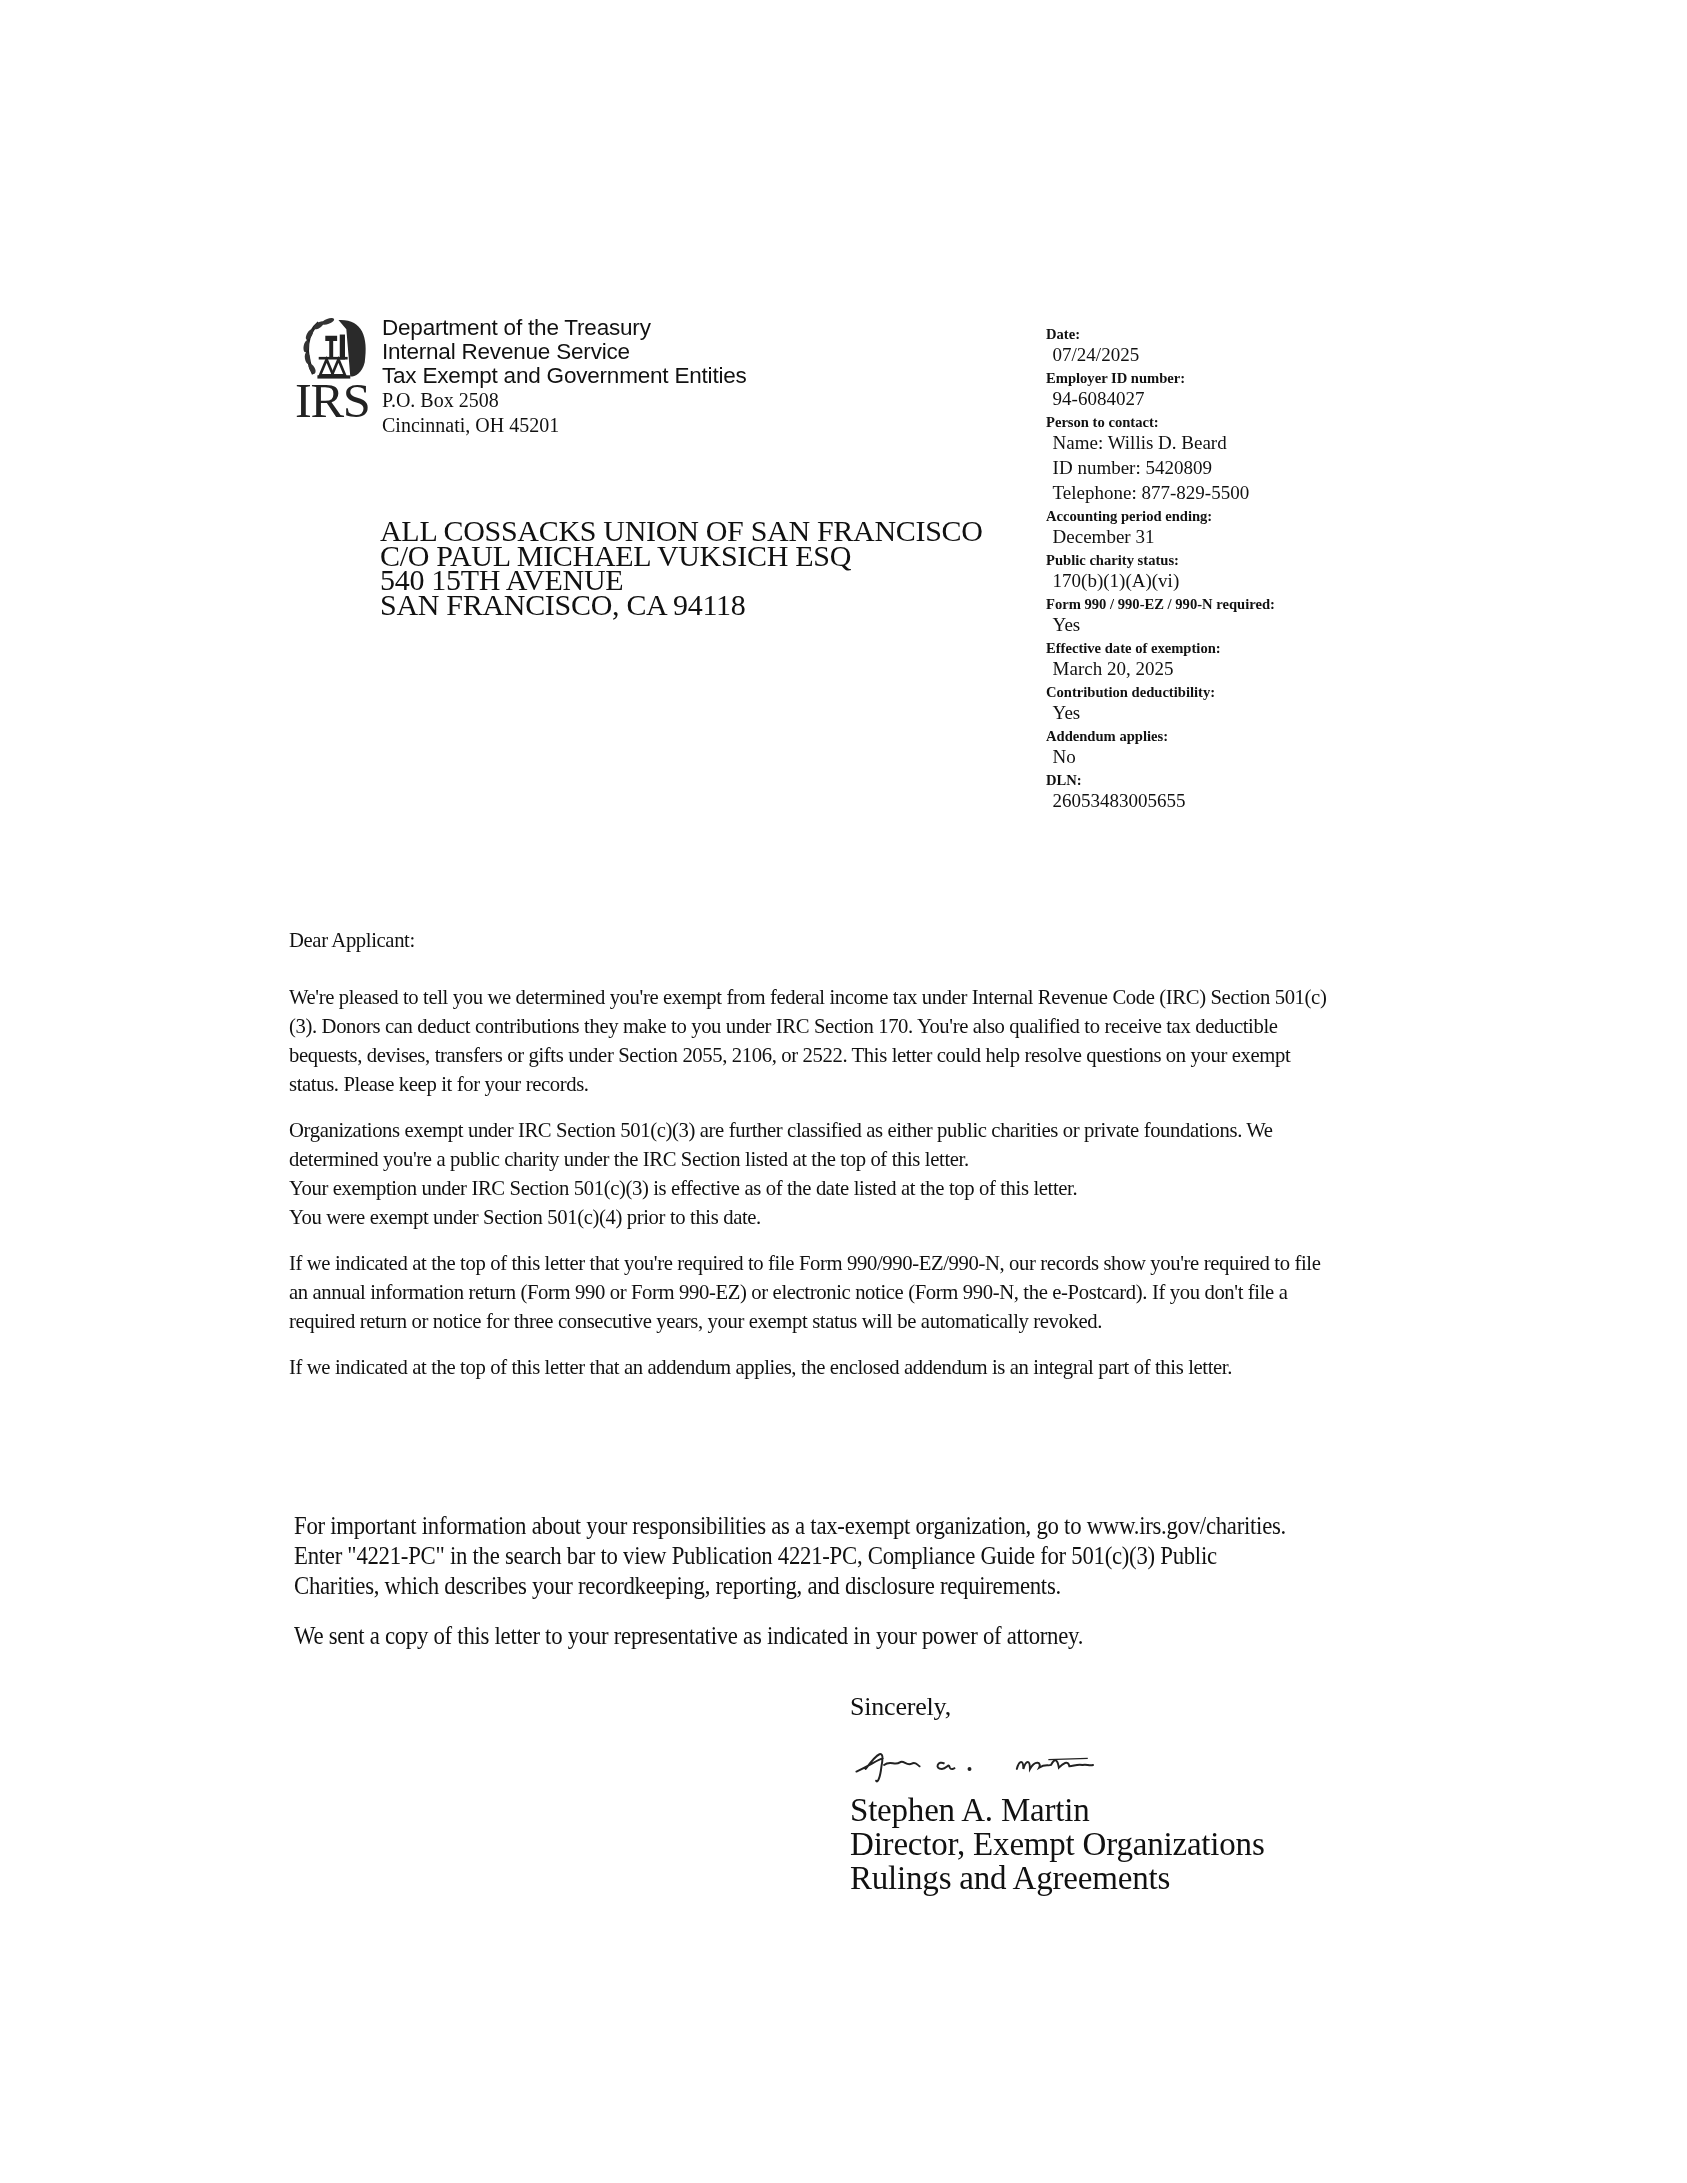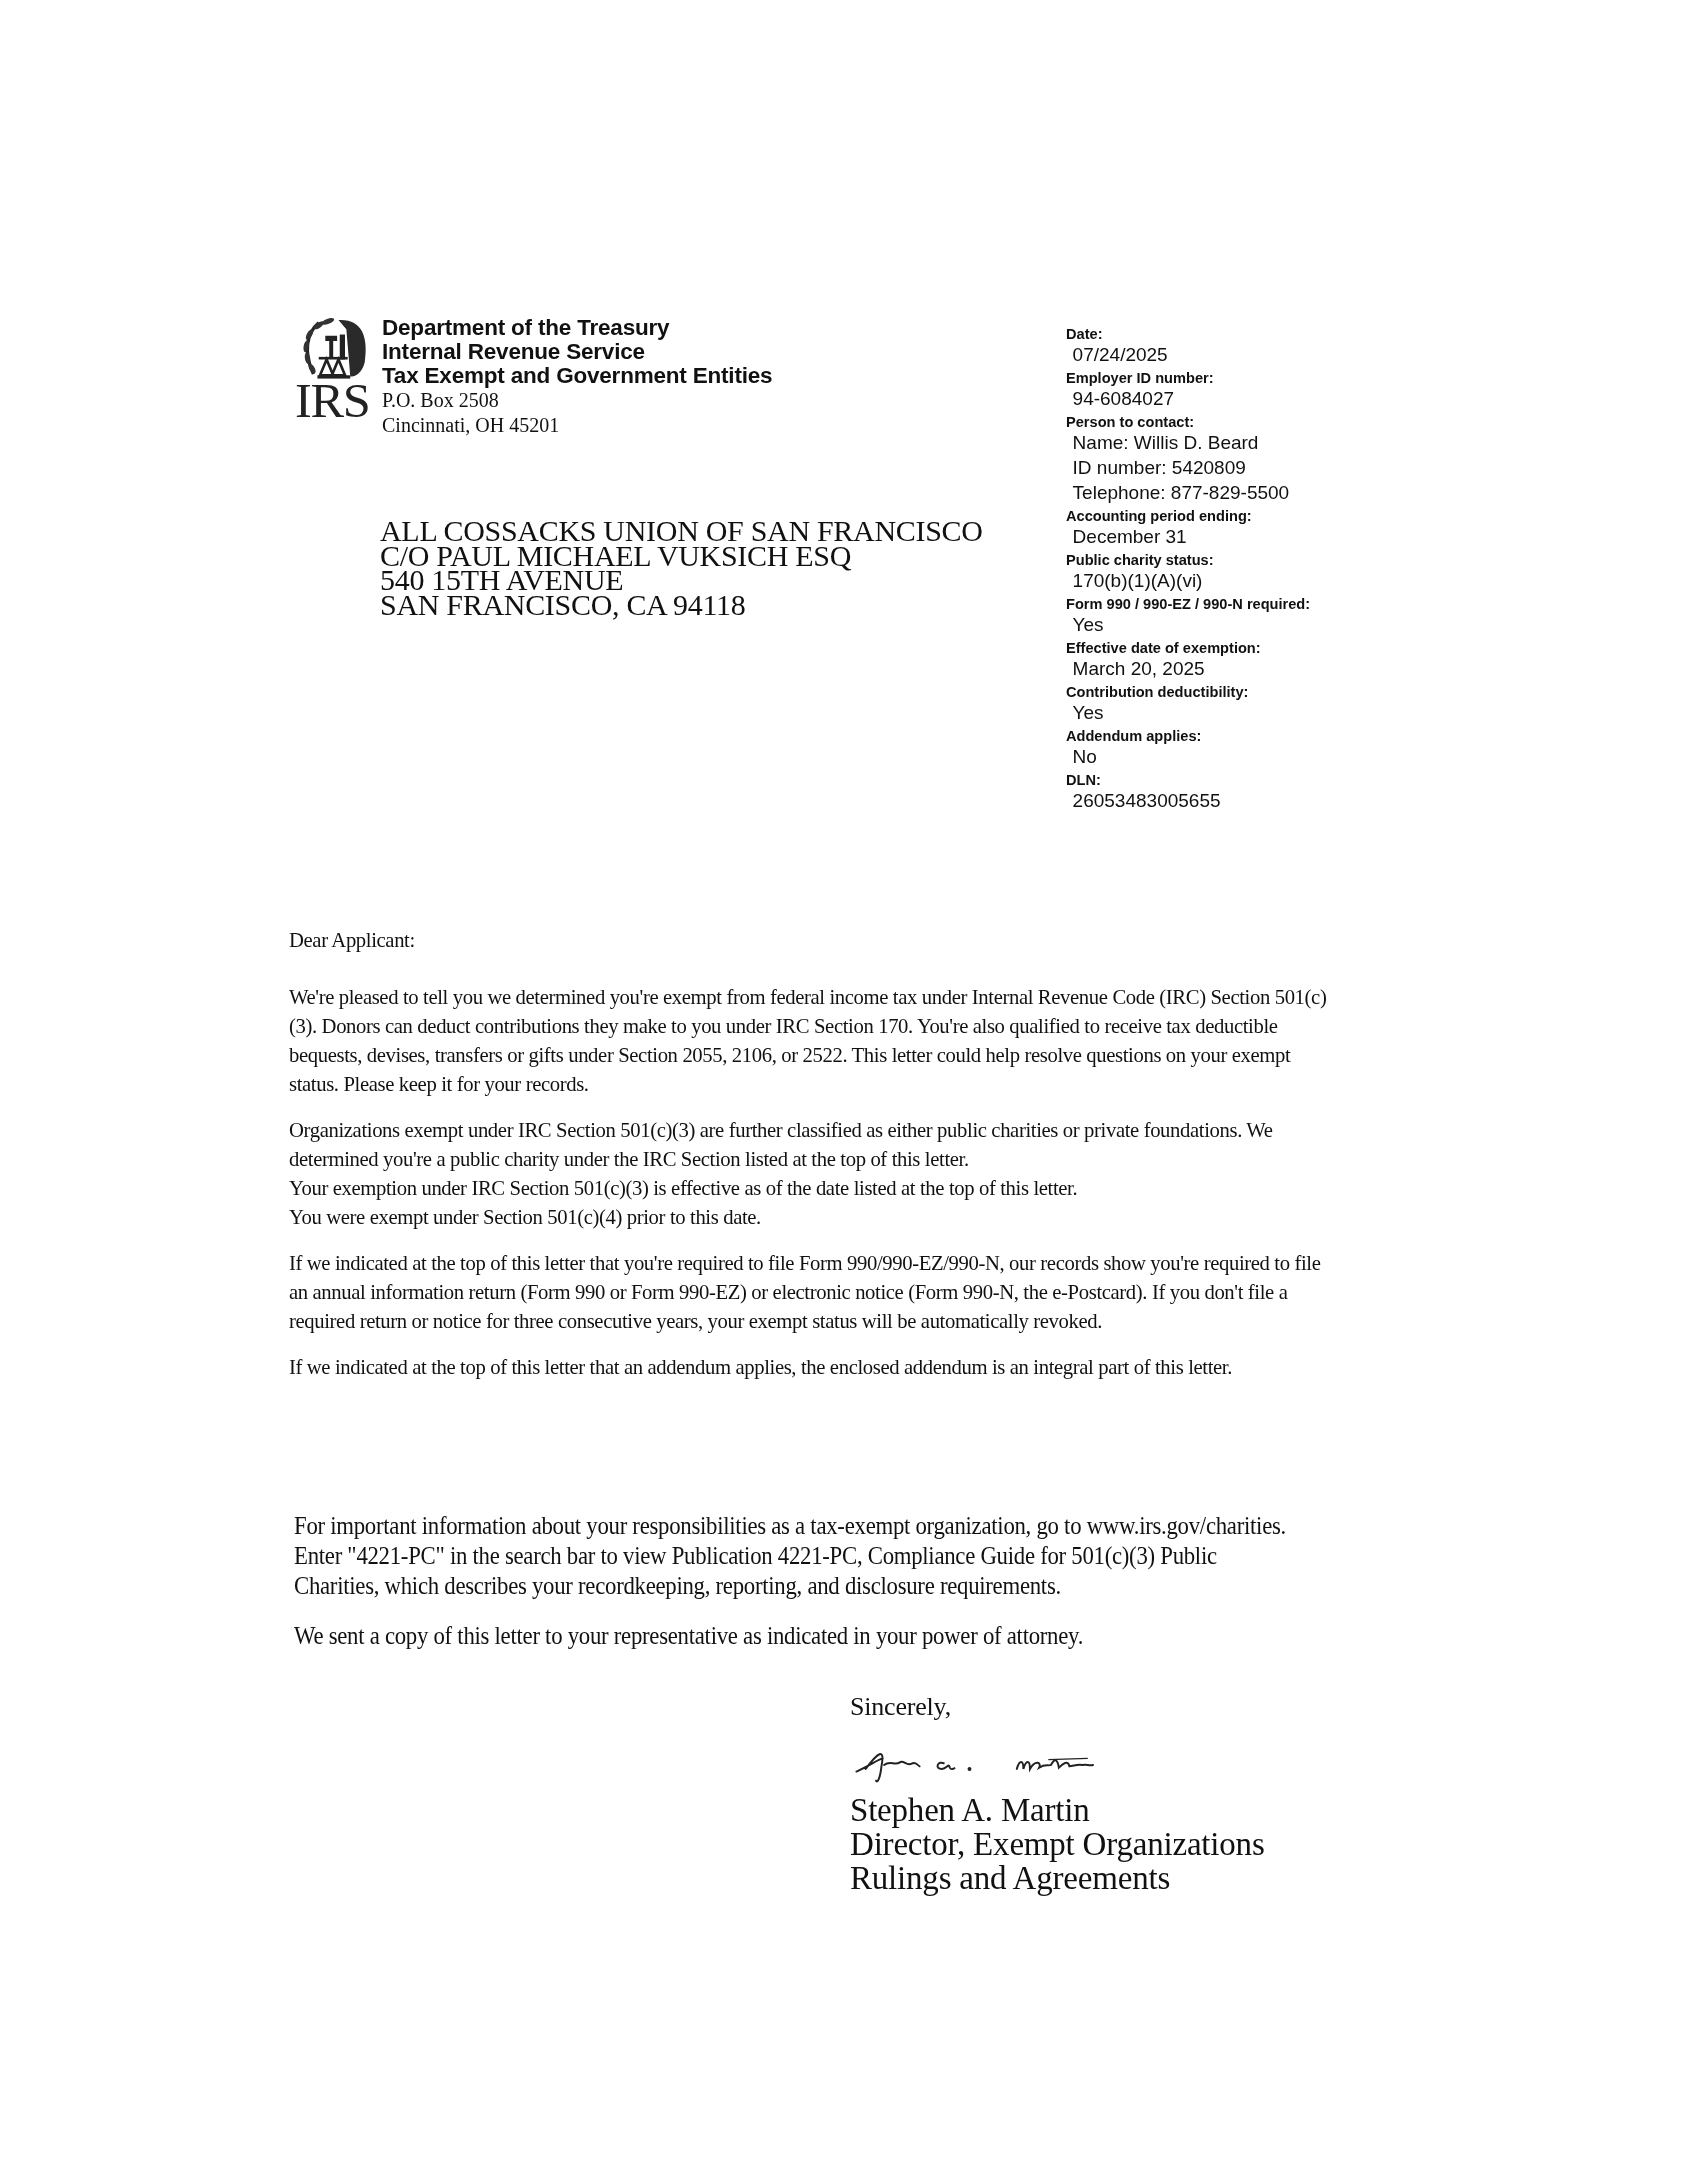--- a/index.html
+++ b/index.html
@@ -4,27 +4,27 @@
 <style>
   html, body { margin:0; padding:0; background:#fff; }
   body { width:1687px; height:2183px; position:relative; overflow:hidden; color:#111; }
   .abs { position:absolute; }
 
   
   #logo { left:295px; top:316px; width:79px; height:106px; }
   #logo .emblem { position:absolute; left:4px; top:0; width:71px; height:66px; }
   #logo .irs { position:absolute; left:0; top:61px; font-family:"Liberation Serif", serif; font-size:48px; line-height:48px; letter-spacing:-1.3px; color:#222; transform:scaleX(1.05); transform-origin:left; }
   #agency { left:382px; top:316px; }
-  #agency .b { font-family:"Liberation Sans", sans-serif; font-weight:bold; font-size:22.5px; line-height:24px; letter-spacing:-0.2px; }
+  #agency .b { font-family:"Liberation Sans", sans-serif; font-weight:normal; font-size:22.5px; line-height:24px; letter-spacing:-0.2px; }
   #agency .r { font-family:"Liberation Serif", serif; font-size:20px; line-height:25px; }
 
   #recipient { left:380px; top:519px; font-family:"Liberation Serif", serif; font-size:30px; line-height:24.5px; letter-spacing:-0.3px; }
 
   
-  #info { left:1046px; top:326px; width:304px; font-family:Liberation Sans, sans-serif;margin-left:20px; }
+  #info { left:1046px; top:326px; width:304px; font-family:Liberation Serif, serif; }
   #info .lbl { font-weight:bold; font-size:14.6px; line-height:16px; height:19px; padding-top:3.3px; box-sizing:border-box; }
   #info .lbl.first { height:16px; padding-top:0; }
   #info .val { font-size:19px; line-height:25px; padding-left:6.6px; }
 
   
   #letter { left:289px; top:925px; width:1111px; font-family:"Liberation Serif", serif; font-size:22px; line-height:29px; letter-spacing:-0.4px; transform:scaleX(0.94); transform-origin:left; }
   #letter p { margin:0 0 17px 0; }
   #letter .salut { margin-bottom:28px; }
 
   #footer { left:294px; top:1511px; width:1151px; font-family:"Liberation Serif", serif; font-size:24.5px; line-height:30px; letter-spacing:-0.3px; transform:scaleX(0.93); transform-origin:left; }

